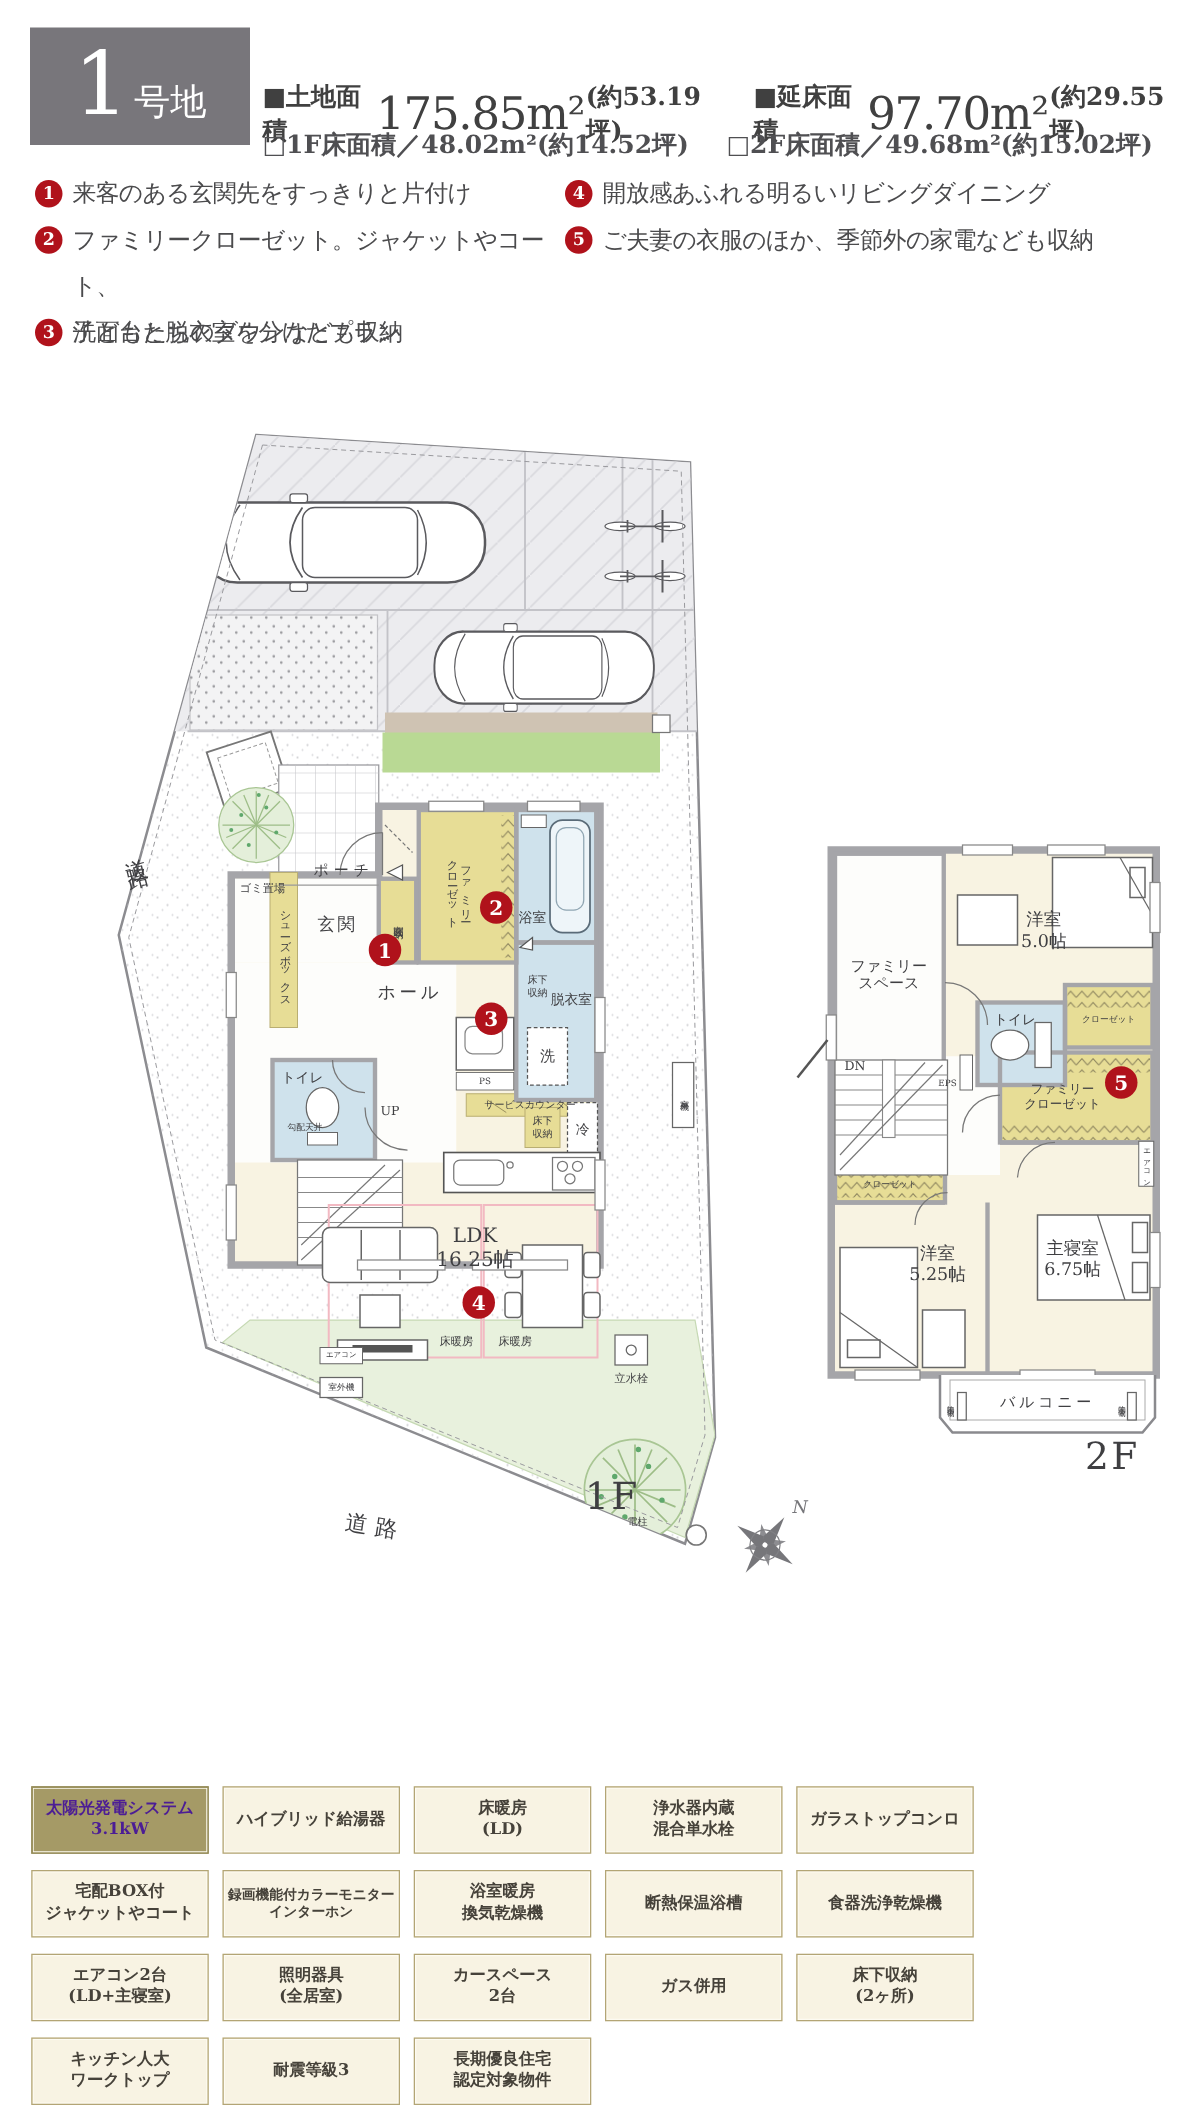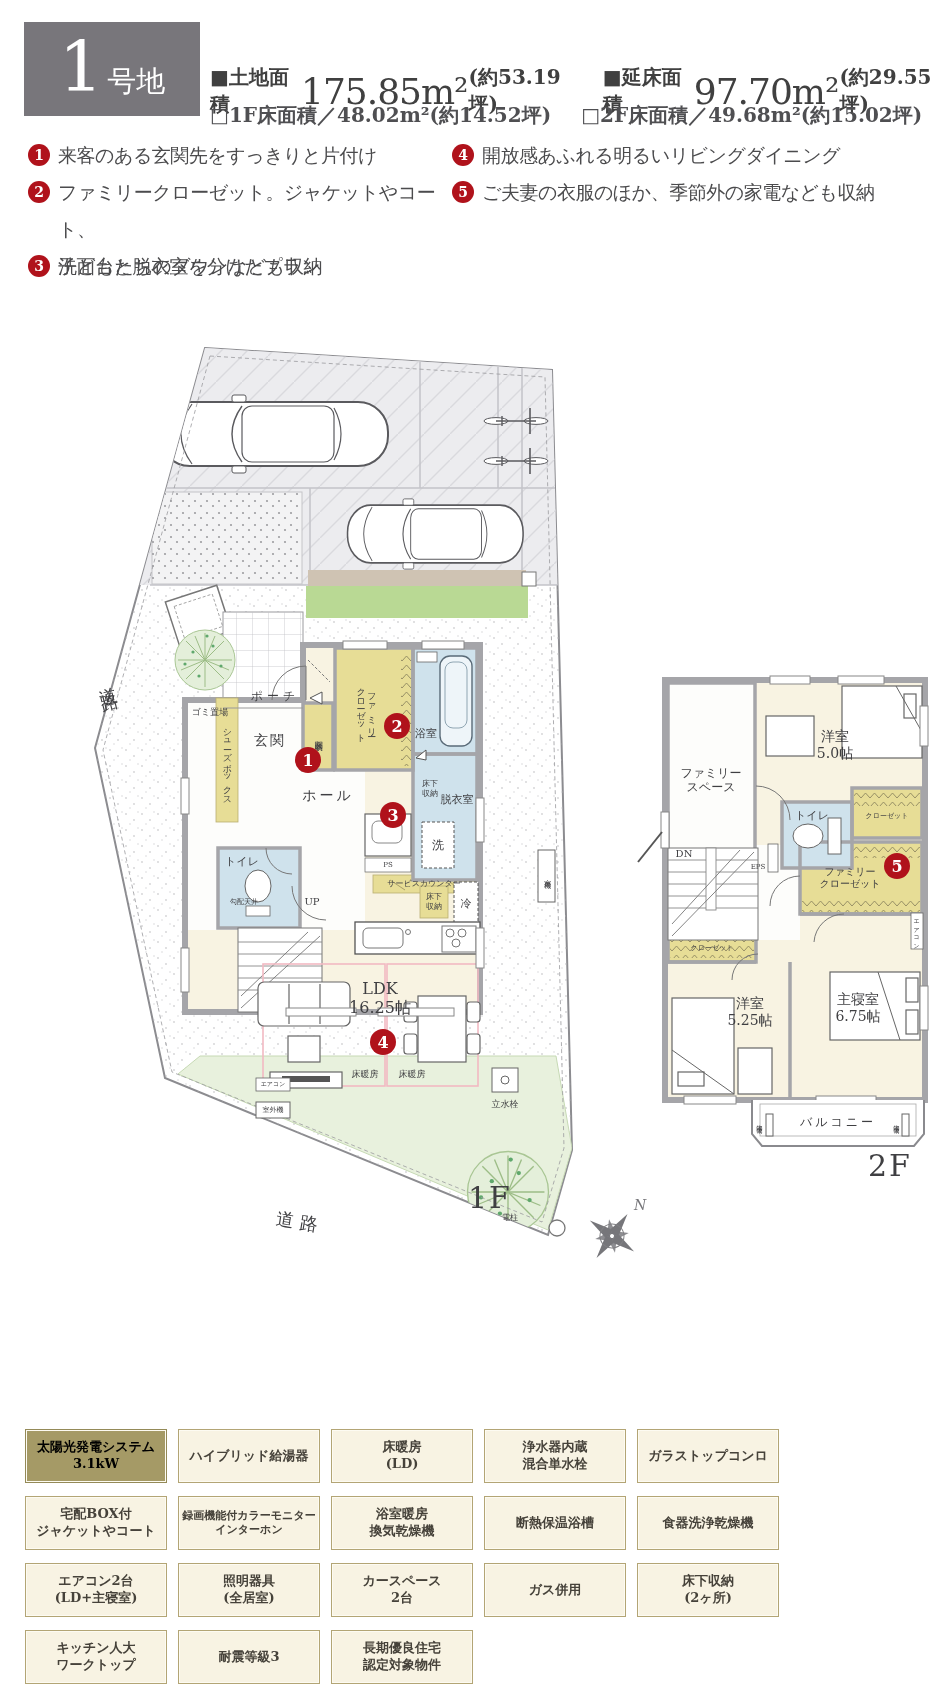--- a/index.html
+++ b/index.html
@@ -36,21 +36,21 @@
   .marker{position:absolute;width:26px;height:26px;border-radius:50%;background:#b0121b;color:#fff;
           display:flex;align-items:center;justify-content:center;font-size:16px;font-weight:bold;}
   .floorlab{position:absolute;font-size:30px;color:#3f3f42;letter-spacing:2px;}
   
   #badges{position:absolute;left:25px;top:1429px;width:905px;display:flex;flex-wrap:wrap;
           column-gap:11px;row-gap:13px;}
   .badge{width:140px;height:52px;border:1px solid #b3a575;background:#f8f3e3;color:#46423a;
          display:flex;align-items:center;justify-content:center;text-align:center;
          font-size:13px;font-weight:bold;line-height:1.3;white-space:pre-line;
          box-shadow:inset 0 0 0 1px #fdfbf2;}
-  .badge.hl{background:#a59a66;color:#000000;border-color:#948a58;}
+  .badge.hl{background:#a59a66;color:#4c1d95;border-color:#948a58;}
   .badge.sm{font-size:11px;}
 </style>
 </head>
 <body>
 
 <div id="page">
 
   <div id="lotbox">
     <span class="big">1</span>
     <span class="suf">号地</span>
@@ -321,21 +321,21 @@
     <div class="lbl vt" style="left:258px;top:406px;font-size:8px;">玄関収納</div>
     <div class="lbl vt" style="left:306px;top:380px;font-size:9px;">ファミリー
 クローゼット</div>
     <div class="lbl" style="left:366px;top:404px;font-size:11px;">浴室</div>
     <div class="lbl" style="left:370px;top:459px;font-size:8px;">床下
 収納</div>
     <div class="lbl" style="left:397px;top:470px;font-size:11px;">脱衣室</div>
     <div class="lbl" style="left:378px;top:515px;font-size:12px;">洗</div>
     <div class="lbl" style="left:182px;top:532px;font-size:11px;">トイレ</div>
     <div class="lbl" style="left:184px;top:572px;font-size:7px;">勾配天井</div>
-    <div class="lbl" style="left:252px;top:560px;font-size:10px;margin-top:12px;">UP</div>
+    <div class="lbl" style="left:252px;top:560px;font-size:10px;">UP</div>
     <div class="lbl" style="left:268px;top:465px;font-size:14px;letter-spacing:3px;">ホール</div>
     <div class="lbl" style="left:328px;top:535px;font-size:7px;">PS</div>
     <div class="lbl" style="left:364px;top:554px;font-size:8px;">サービスカウンター</div>
     <div class="lbl" style="left:406px;top:574px;font-size:11px;">冷</div>
     <div class="lbl" style="left:374px;top:572px;font-size:8px;">床下
 収納</div>
     <div class="lbl" style="left:320px;top:668px;font-size:16px;">LDK
 16.25帖</div>
     <div class="lbl" style="left:305px;top:744px;font-size:9px;">床暖房</div>
     <div class="lbl" style="left:352px;top:744px;font-size:9px;">床暖房</div>

